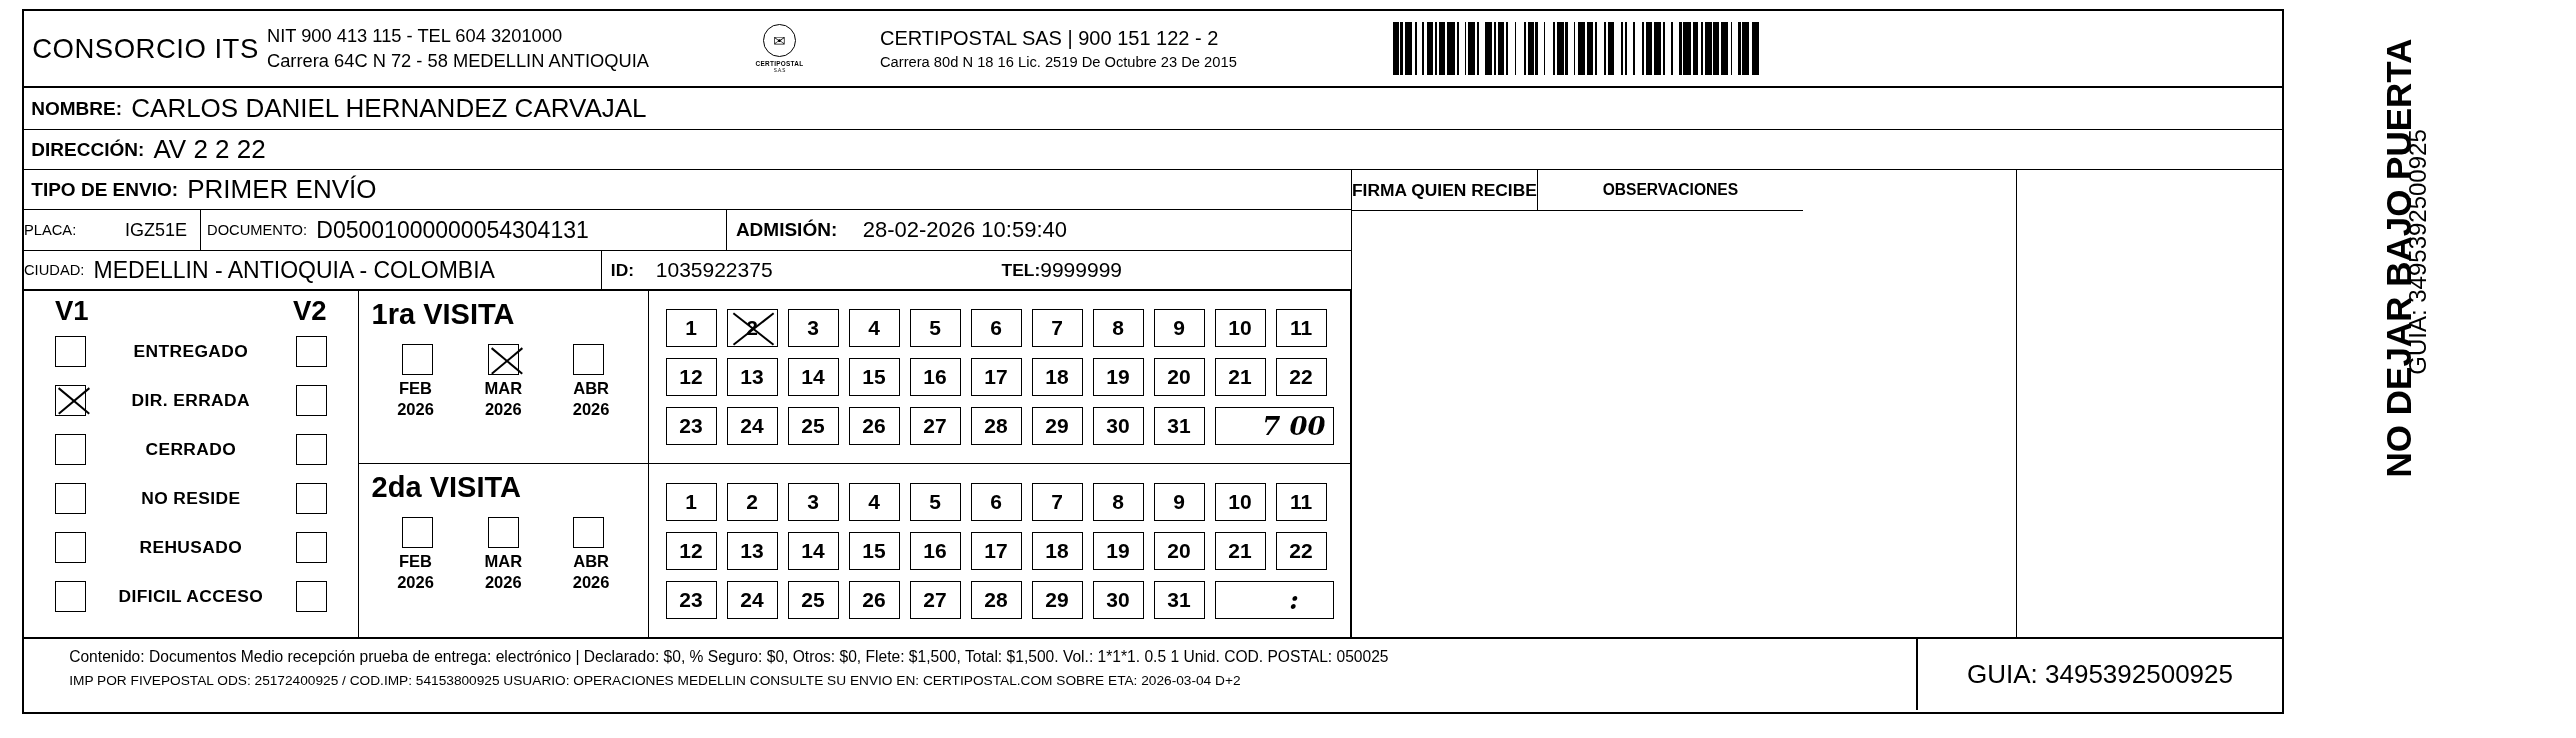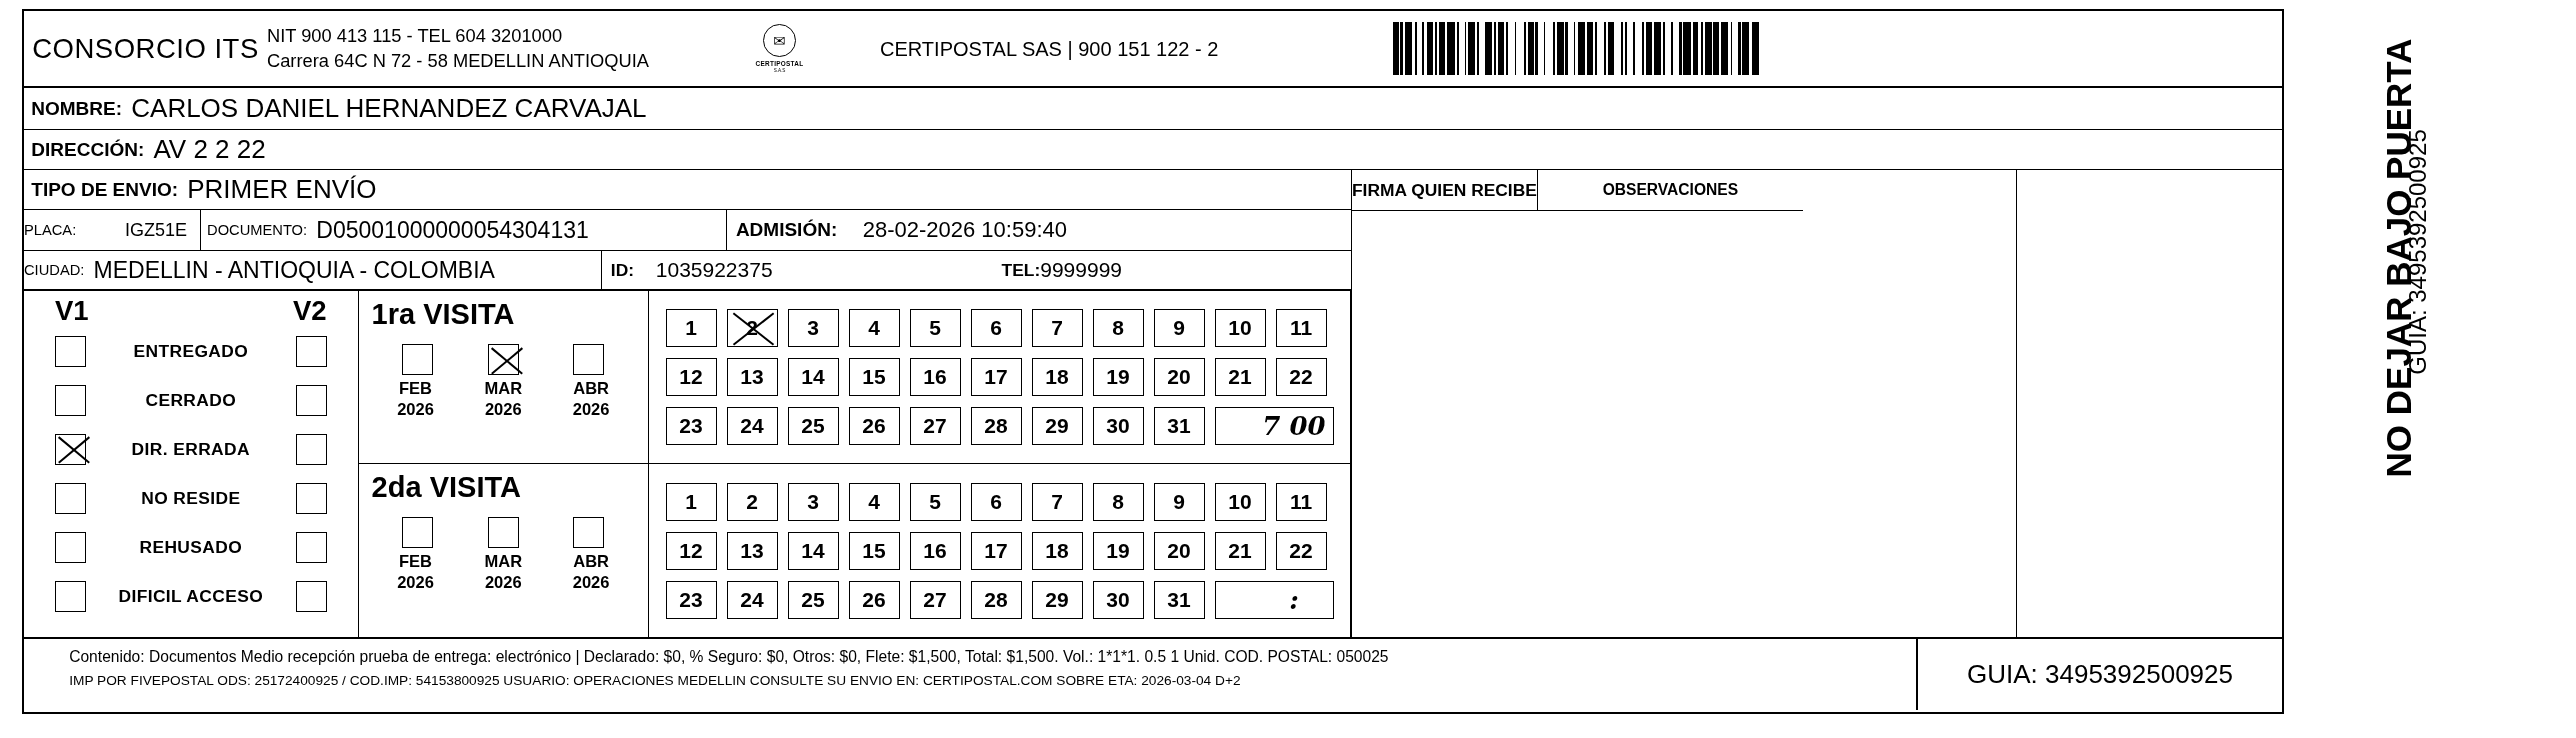--- a/index.html
+++ b/index.html
@@ -106,20 +106,21 @@
       </div>
       <div class="hdr-logo">
         <div class="logo-mark">
           <div class="logo-circle">✉</div>
           <div class="logo-text">CERTIPOSTAL</div>
           <div class="logo-sub">S.A.S</div>
         </div>
       </div>
       <div class="hdr-cert">
         <span class="big">CERTIPOSTAL SAS | 900 151 122 - 2</span>
+        <span class="small">Carrera 80d N 18 16  Lic. 2519 De Octubre 23 De 2015</span>
       </div>
       <div class="hdr-bar">
         <div class="barcode" id="barcode-top">
             <i style="width:5.5px;background:#000"></i>
             <i style="width:1.8px;background:#fff"></i>
             <i style="width:2.7px;background:#000"></i>
             <i style="width:1.8px;background:#fff"></i>
             <i style="width:7.3px;background:#000"></i>
             <i style="width:2.7px;background:#fff"></i>
             <i style="width:1.8px;background:#000"></i>
@@ -263,27 +264,27 @@
               <span>V1</span>
               <span>V2</span>
             </div>
             <div id="status-rows">
                 <div class="vrow">
                   <div class="box"></div>
                   <div class="nm">ENTREGADO</div>
                   <div class="box"></div>
                 </div>
                 <div class="vrow">
-                  <div class="box"></div>
-                  <div class="nm">CERRADO</div>
-                  <div class="box"></div>
-                </div>
-                <div class="vrow">
                   <div class="box x"></div>
                   <div class="nm">DIR. ERRADA</div>
+                  <div class="box"></div>
+                </div>
+                <div class="vrow">
+                  <div class="box"></div>
+                  <div class="nm">CERRADO</div>
                   <div class="box"></div>
                 </div>
                 <div class="vrow">
                   <div class="box"></div>
                   <div class="nm">NO RESIDE</div>
                   <div class="box"></div>
                 </div>
                 <div class="vrow">
                   <div class="box"></div>
                   <div class="nm">REHUSADO</div>

